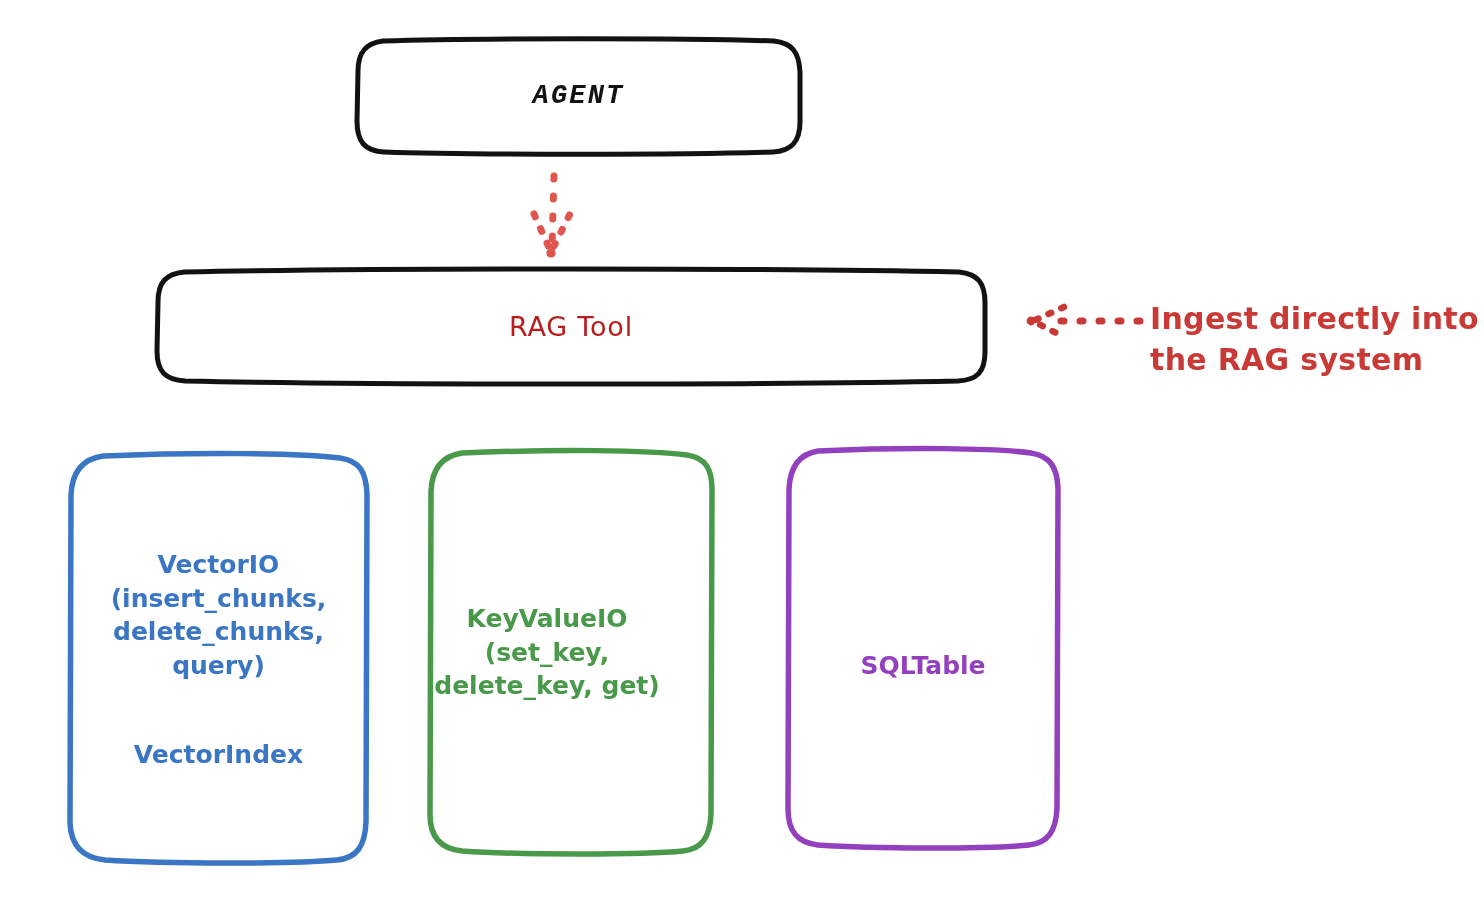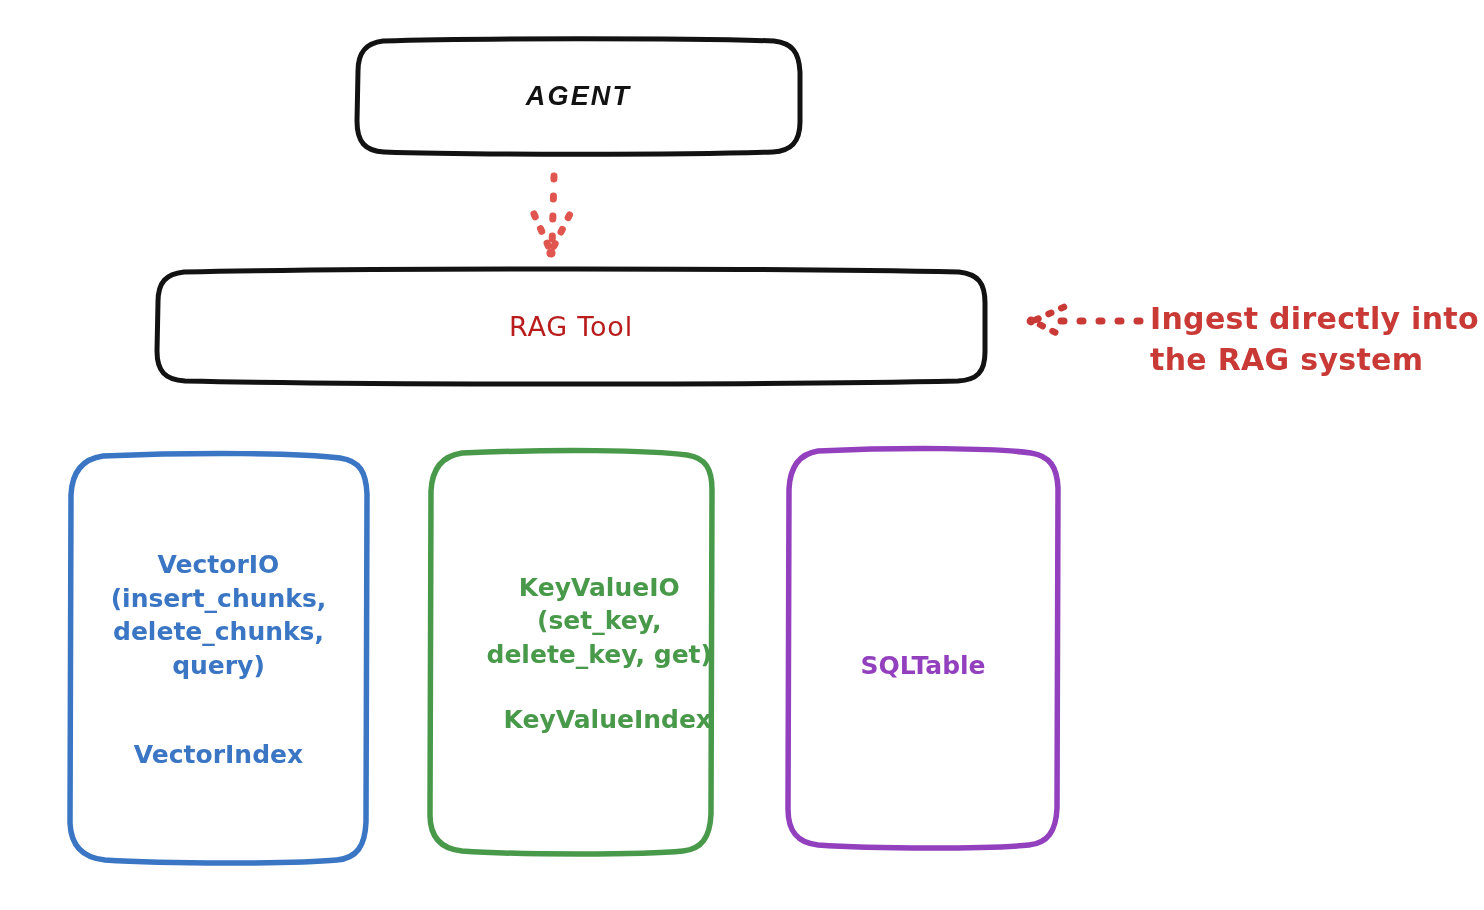--- a/index.html
+++ b/index.html
@@ -36,21 +36,21 @@
     line-height: 1.30;
     letter-spacing: 0.4px;
   }
 
   
   #agent-node {
     left: 357px; top: 40px;
     width: 443px; height: 113px;
   }
   #agent-node .node-label {
-    font-family: Liberation Sans, sans-serif;
+    font-family: Liberation Mono, monospace;
     font-size: 27px;
     font-style: italic;
     font-weight: 600;
     color: #121212;
     letter-spacing: 2.2px;
   }
 
   
   #rag-tool-node {
     left: 157px; top: 271px;
@@ -62,22 +62,22 @@
     color: #b91c1c;
     letter-spacing: 0.8px;
   }
 
   
   #vectorio-node {
     left: 70px; top: 455px;
     width: 297px; height: 407px; gap: 24px;
   }
   #keyvalueio-node {
-    left: 430px; top: 452px;
-    width: 282px; height: 401px; align-items: flex-end;
+    left: 406px; top: 452px;
+    width: 282px; height: 401px;
   }
   #relationalio-node {
     left: 788px; top: 450px;
     width: 270px; height: 397px;
   }
   .io-label {
     font-size: 25px;
     font-weight: 600;
     line-height: 1.34;
     white-space: pre-line;
@@ -188,21 +188,20 @@
 (insert_chunks,
 delete_chunks,
 query)</div>
   <div class="io-index">VectorIndex</div>
 </div>
 
 <div class="node" id="keyvalueio-node">
   <div class="io-label">KeyValueIO
 (set_key,
 delete_key, get)</div>
-  <div class="io-index">KeyValueIndex</div>
 </div>
 
 <div class="node" id="relationalio-node">
   <div class="io-index">SQLTable</div>
 </div>
 
 <div id="ingest-annotation">Ingest directly into
 the RAG system</div>
 
 </body></html>

